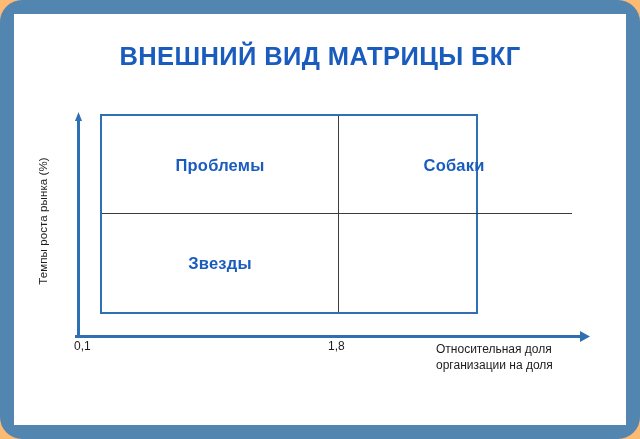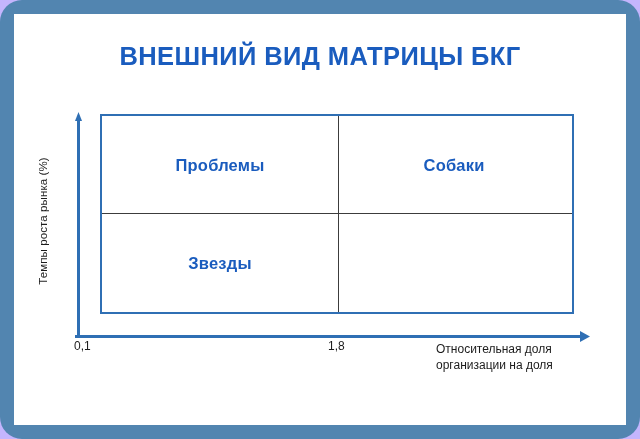--- a/index.html
+++ b/index.html
@@ -6,21 +6,21 @@
     margin: 0;
     padding: 0;
     background: #ffffff;
   }
   #page {
     position: relative;
     width: 640px;
     height: 439px;
     overflow: hidden;
     font-family: "Liberation Sans", sans-serif;
-    background: #c4b5fd;
+    background: #fdba74;
   }
   
   #frame {
     position: absolute;
     left: 0;
     top: 0;
     width: 640px;
     height: 439px;
     box-sizing: border-box;
     background: #5285b0;
@@ -75,21 +75,21 @@
     font-size: 11.5px;
     color: #1c1c1c;
     white-space: nowrap;
     letter-spacing: 0.1px;
   }
   
   #matrix {
     position: absolute;
     left: 100px;
     top: 114px;
-    width: 474px;
+    width: 378px;
     height: 200px;
     box-sizing: border-box;
     border: 2px solid #2f6fb4;
     background: #ffffff;
   }
   .vline {
     position: absolute;
     left: 236px;
     top: 0px;
     width: 1px;

